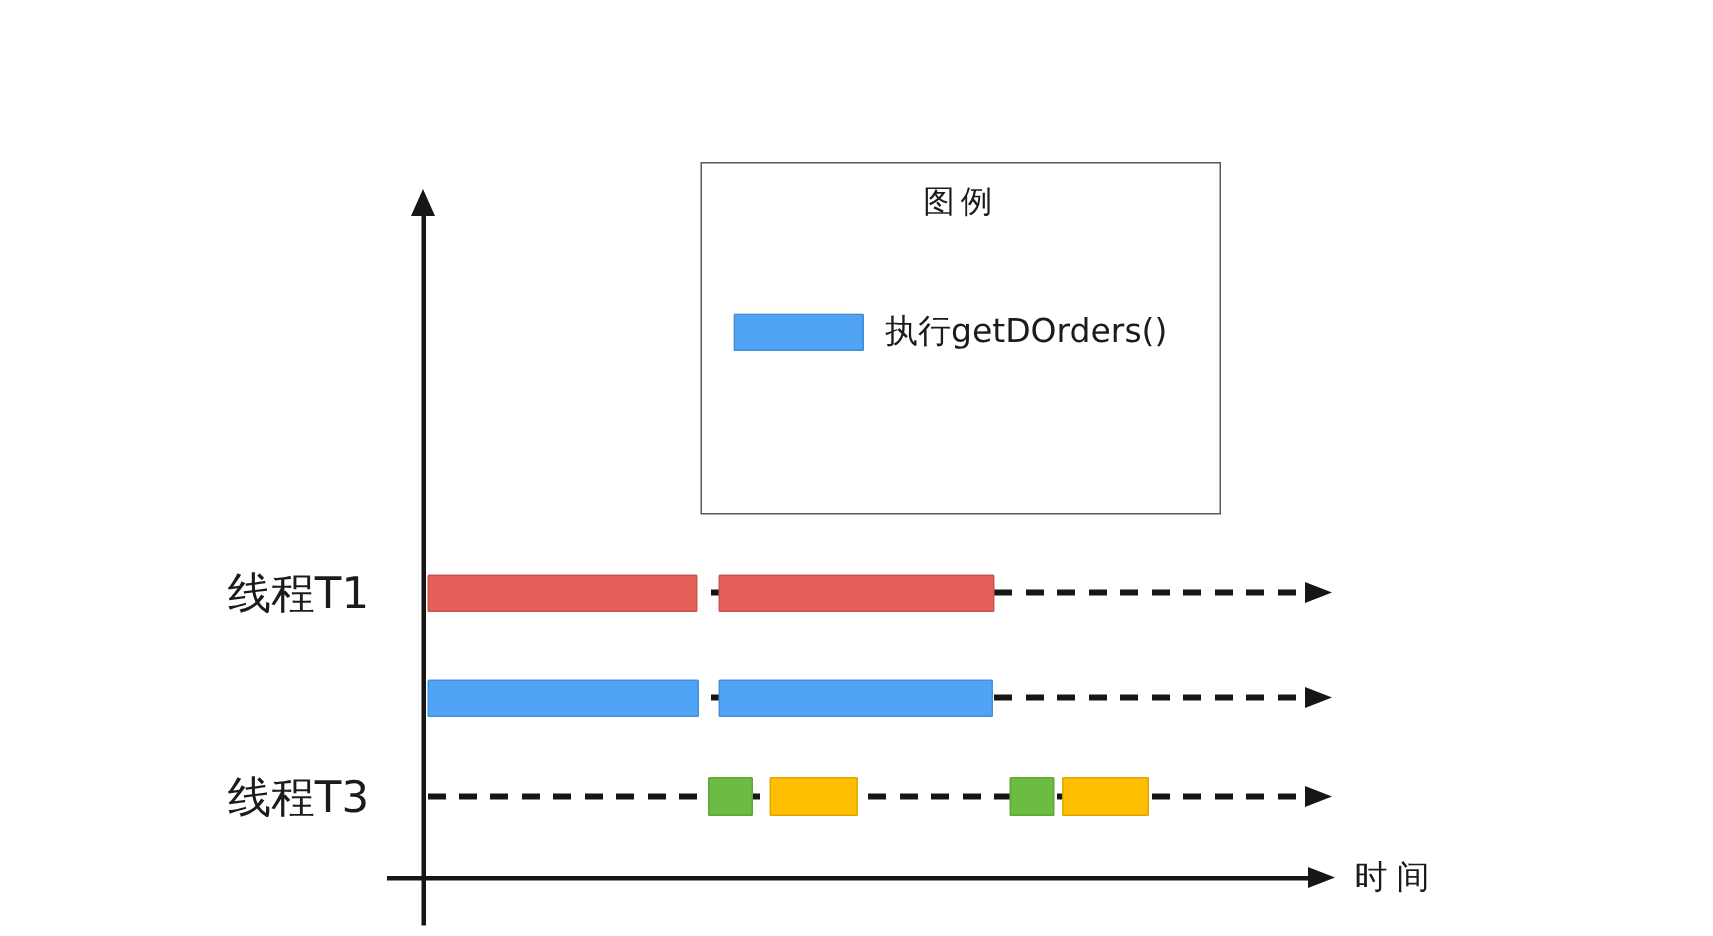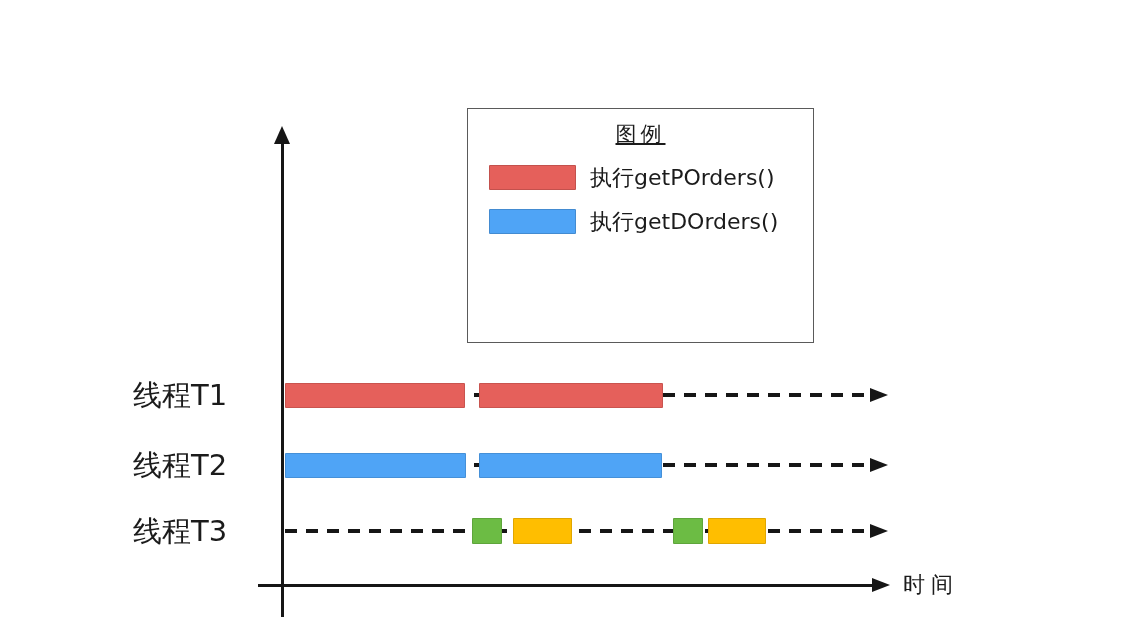--- a/index.html
+++ b/index.html
@@ -9,64 +9,59 @@
   }
   
   .yaxis-line{position:absolute;left:281px;top:140px;width:3px;height:477px;background:#161616;}
   .xaxis-line{position:absolute;left:258px;top:584px;width:614px;height:3px;background:#161616;}
   .arrow-up{position:absolute;width:0;height:0;
     border-left:8px solid transparent;border-right:8px solid transparent;border-bottom:18px solid #161616;}
   .arrow-right{position:absolute;width:0;height:0;
     border-top:7px solid transparent;border-bottom:7px solid transparent;border-left:18px solid #161616;}
   .xaxis-label{position:absolute;left:903px;top:570px;font-size:22px;letter-spacing:6px;}
   
-  .row-label{position:absolute;left:133px;width:132px;text-align:left;font-size:29px;line-height:32px;}
+  .row-label{position:absolute;left:133px;width:132px;text-align:center;font-size:29px;line-height:32px;}
   .dash-line{position:absolute;left:285px;width:585px;height:4px;
     background:repeating-linear-gradient(90deg,#161616 0 12px,transparent 12px 21px);}
   .bar{position:absolute;border-radius:1px;box-shadow:inset 0 0 0 1px rgba(0,0,0,0.12);}
   
   .legend{position:absolute;left:467px;top:108px;width:345px;height:233px;
     border:1px solid #5a5a5a;background:#ffffff;}
-  .legend-title{position:absolute;left:0;right:0;top:11px;text-align:center;font-size:21px;letter-spacing:4px;text-decoration:underline;}
+  .legend-title{position:absolute;left:0;right:0;top:11px;text-align:center;font-size:21px;letter-spacing:4px;}
   .legend-item{position:absolute;left:0;width:100%;height:25px;}
   .swatch{position:absolute;left:21px;width:87px;height:25px;border:1px solid rgba(0,0,0,0.15);box-sizing:border-box;border-radius:1px;}
   .legend-label{position:absolute;left:122px;top:0;font-size:22px;line-height:25px;white-space:nowrap;}
   .li-1{top:56px}.li-2{top:100px}.li-3{top:148px}.li-4{top:193px}
 </style>
 </head>
 <body>
 
 <div class="stage">
 
   <div class="legend">
     <div class="legend-title">图例</div>
 
-    <div class="legend-item li-1">
-      <span class="swatch" style="background-color: rgb(229, 96, 91);"></span>
-      <span class="legend-label">执行getPOrders()</span>
-    </div>
     <div class="legend-item li-2">
       <span class="swatch" style="background-color: rgb(79, 164, 246);"></span>
       <span class="legend-label">执行getDOrders()</span>
     </div>
   </div>
 
   <div class="arrow-up" style="left:274px;top:126px;"></div>
   <div class="yaxis-line"></div>
   <div class="xaxis-line"></div>
   <div class="arrow-right" style="left:872px;top:578px;"></div>
   <div class="xaxis-label">时间</div>
 
   <div class="row-label" style="top:379px;">线程T1</div>
   <div class="dash-line" style="top:393px;"></div>
   <div class="arrow-right" style="left:870px;top:388px;"></div>
   <div class="bar" style="left: 285px; top: 383px; width: 180px; height: 25px; background-color: rgb(229, 96, 91);"></div>
   <div class="bar" style="left: 479px; top: 383px; width: 184px; height: 25px; background-color: rgb(229, 96, 91);"></div>
 
-  <div class="row-label" style="top:449px;">线程T2</div>
   <div class="dash-line" style="top:463px;"></div>
   <div class="arrow-right" style="left:870px;top:458px;"></div>
   <div class="bar" style="left: 285px; top: 453px; width: 181px; height: 25px; background-color: rgb(79, 164, 246);"></div>
   <div class="bar" style="left: 479px; top: 453px; width: 183px; height: 25px; background-color: rgb(79, 164, 246);"></div>
 
   <div class="row-label" style="top:515px;">线程T3</div>
   <div class="dash-line" style="top:529px;"></div>
   <div class="arrow-right" style="left:870px;top:524px;"></div>
   <div class="bar" style="left: 472px; top: 518px; width: 30px; height: 26px; background-color: rgb(108, 188, 68);"></div>
   <div class="bar" style="left: 513px; top: 518px; width: 59px; height: 26px; background-color: rgb(255, 190, 0);"></div>

